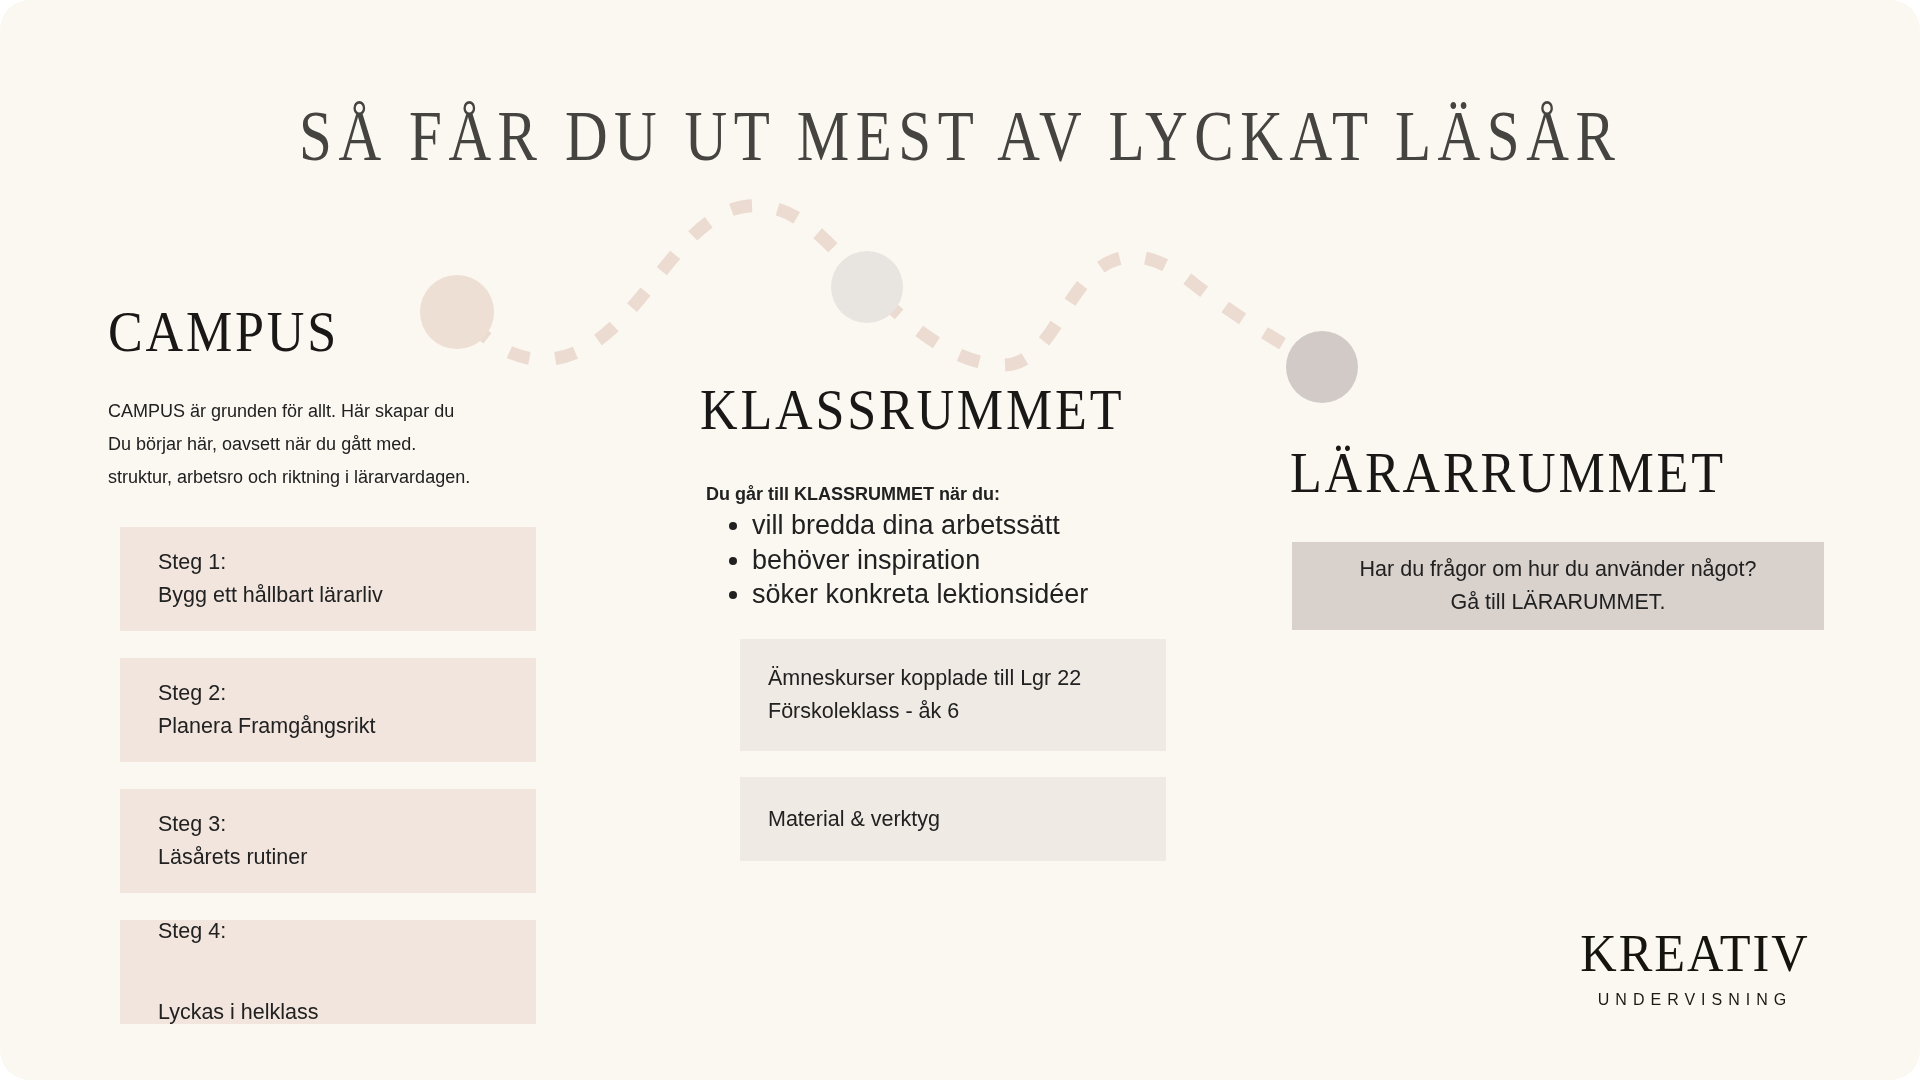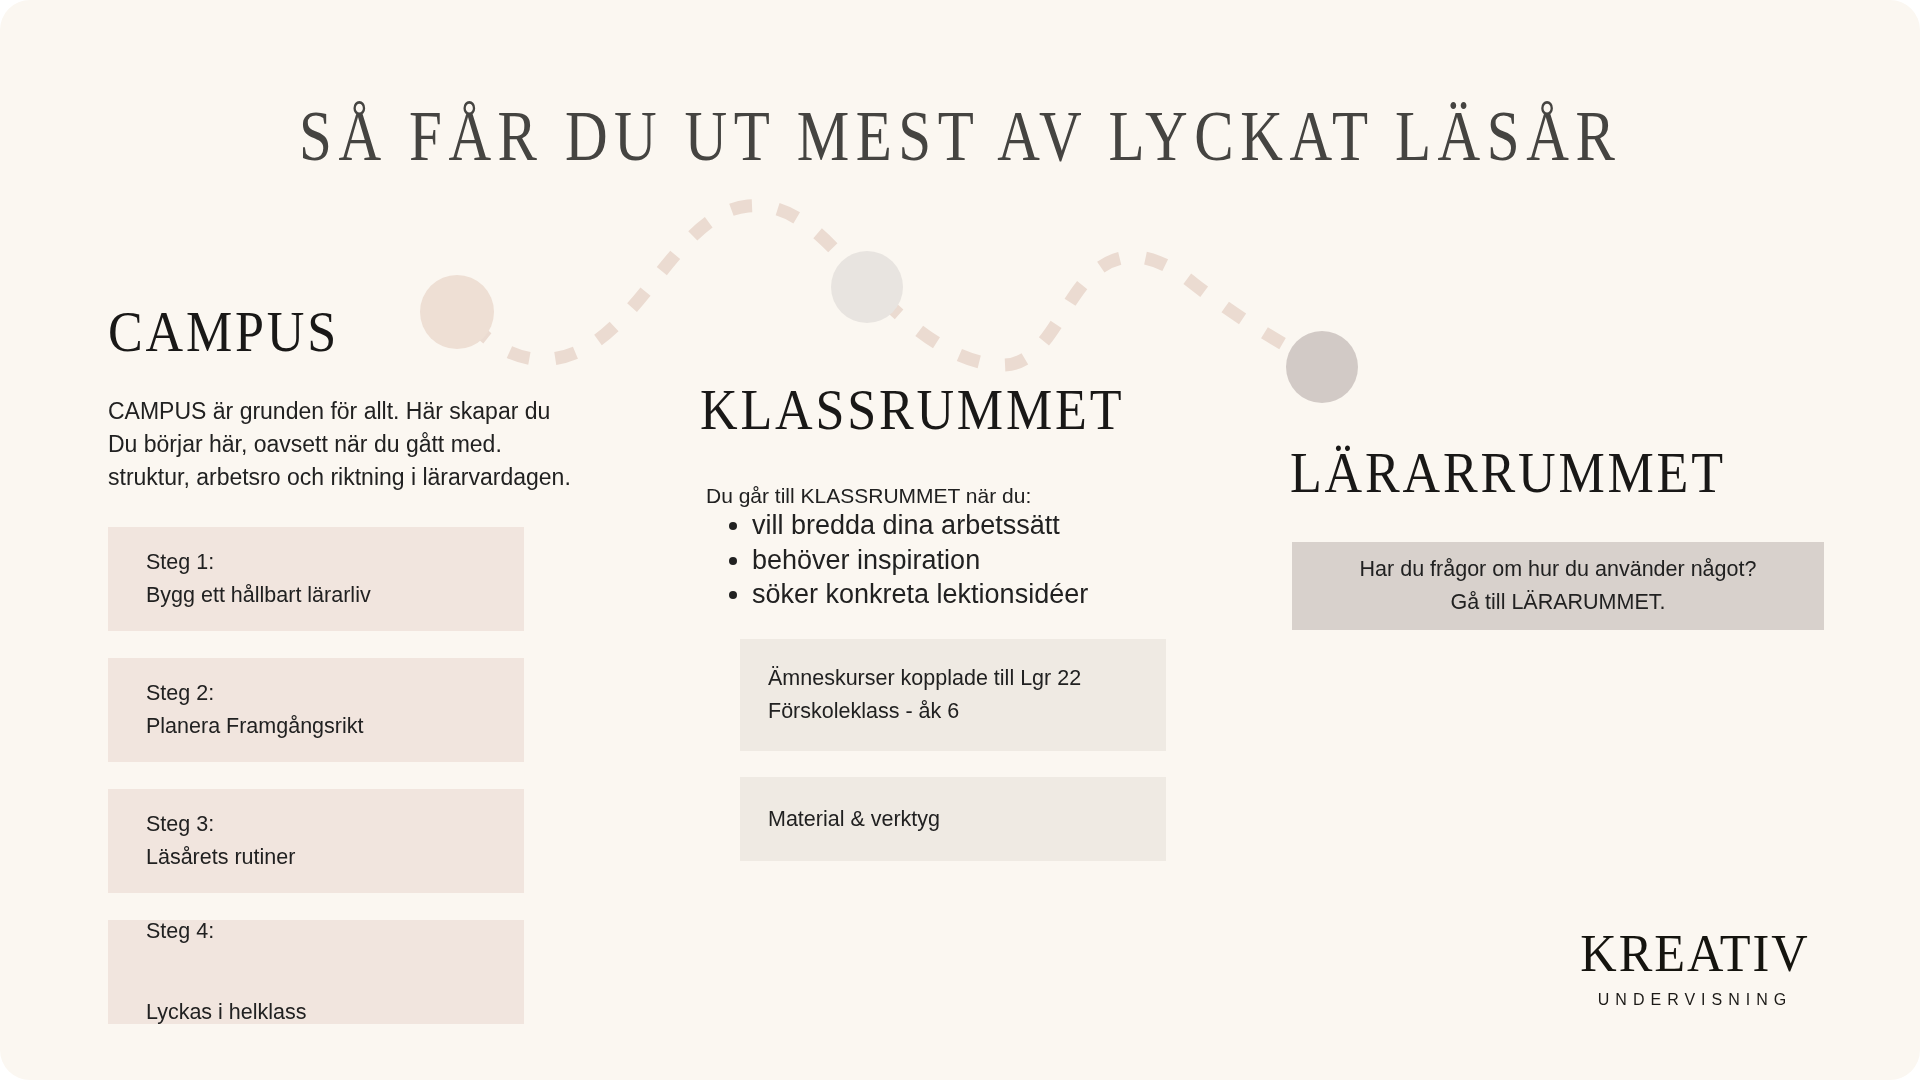--- a/index.html
+++ b/index.html
@@ -27,32 +27,32 @@
     font-size:56px; line-height:56px; letter-spacing:3px;
     color:var(--heading,#191817); white-space:nowrap;
     transform:scaleX(0.93); transform-origin:left center;
   }
   .campus-heading { left:108px; top:304px; }
   .klass-heading  { left:700px; top:382px; }
   .larar-heading  { left:1290px; top:445px; }
 
   .campus-desc {
     position:absolute; left:108px; top:395px;
-    font-size:23px; line-height:33px;
+    font-size:18px; line-height:33px;
   }
   .step-box {
-    position:absolute; left:108px; width:416px; height:104px;
+    position:absolute; left:120px; width:416px; height:104px;
     background:var(--boxLeft,#f1e5de); box-sizing:border-box;
     display:flex; flex-direction:column; justify-content:center;
     padding-left:38px; font-size:21.5px; line-height:33px;
   }
   .step-1 { top:527px; } .step-2 { top:658px; }
   .step-3 { top:789px; } .step-4 { top:920px;gap:48px; }
 
-  .klass-intro { position:absolute; left:706px; top:484px; font-size:21px; }
+  .klass-intro { position:absolute; left:706px; top:484px; font-size:18px;font-weight:bold; }
   .klass-bullets {
     position:absolute; left:706px; top:508px; margin:0; padding-left:46px;
     font-size:27px; line-height:34.5px;
   }
   .klass-card {
     position:absolute; left:704px; width:426px;
     background:var(--boxMid,#efeae3); box-sizing:border-box;
     display:flex; flex-direction:column; justify-content:center;
     padding-left:28px; font-size:21.5px; line-height:33px;margin-left:36px;
   }

